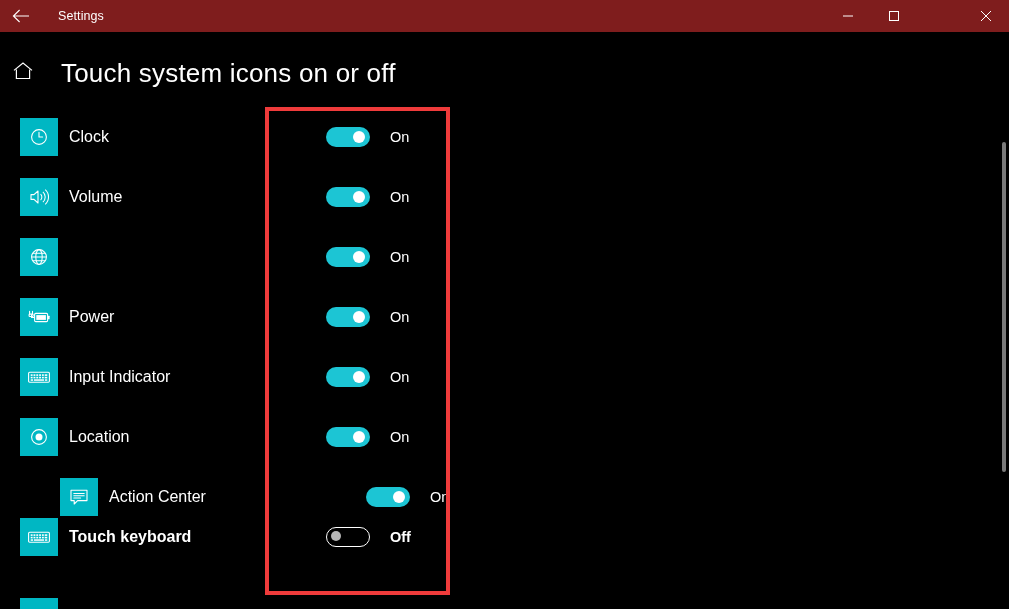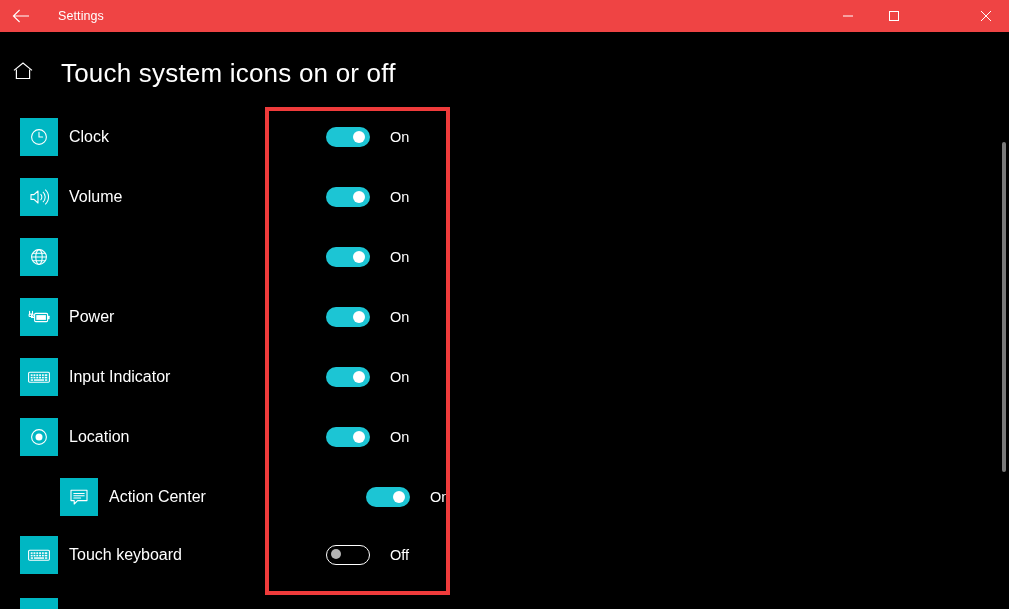--- a/index.html
+++ b/index.html
@@ -15,21 +15,21 @@
     font-family: "Liberation Sans", sans-serif;
     color: #ffffff;
     -webkit-font-smoothing: antialiased;
   }
 
   
   #titlebar {
     position: absolute;
     left: 0; top: 0;
     width: 1009px; height: 32px;
-    background: #ef4444;
+    background: #7f1d1d;
   }
   #back-button {
     position: absolute;
     left: 0; top: 0;
     width: 42px; height: 32px;
     display: flex; align-items: center; justify-content: center;
   }
   #back-button svg { display: block; }
   #app-title {
     position: absolute;
@@ -343,21 +343,21 @@
         </svg>
       </div>
       <div class="row-label">Action Center</div>
       <div class="toggle-wrap">
         <div class="toggle on">
           <div class="knob"></div>
         </div>
         <div class="toggle-state">On</div>
       </div>
     </div>
-    <div class="row" style="top: 418px;">
+    <div class="row" style="top: 400px; font-weight: bold;">
       <div class="icon-tile">
         <svg width="24" height="16" viewBox="0 0 24 16">
           <rect x="1.6" y="3.2" width="20.8" height="10" rx="1.1" fill="none" stroke="#ffffff" stroke-width="1.1"></rect>
           <g fill="#ffffff">
             <rect x="3.7" y="5.3" width="1.9" height="1.6"></rect>
             <rect x="6.5" y="5.3" width="1.9" height="1.6"></rect>
             <rect x="9.3" y="5.3" width="1.9" height="1.6"></rect>
             <rect x="12.1" y="5.3" width="1.9" height="1.6"></rect>
             <rect x="14.9" y="5.3" width="1.9" height="1.6"></rect>
             <rect x="17.7" y="5.3" width="2.6" height="1.6"></rect>

